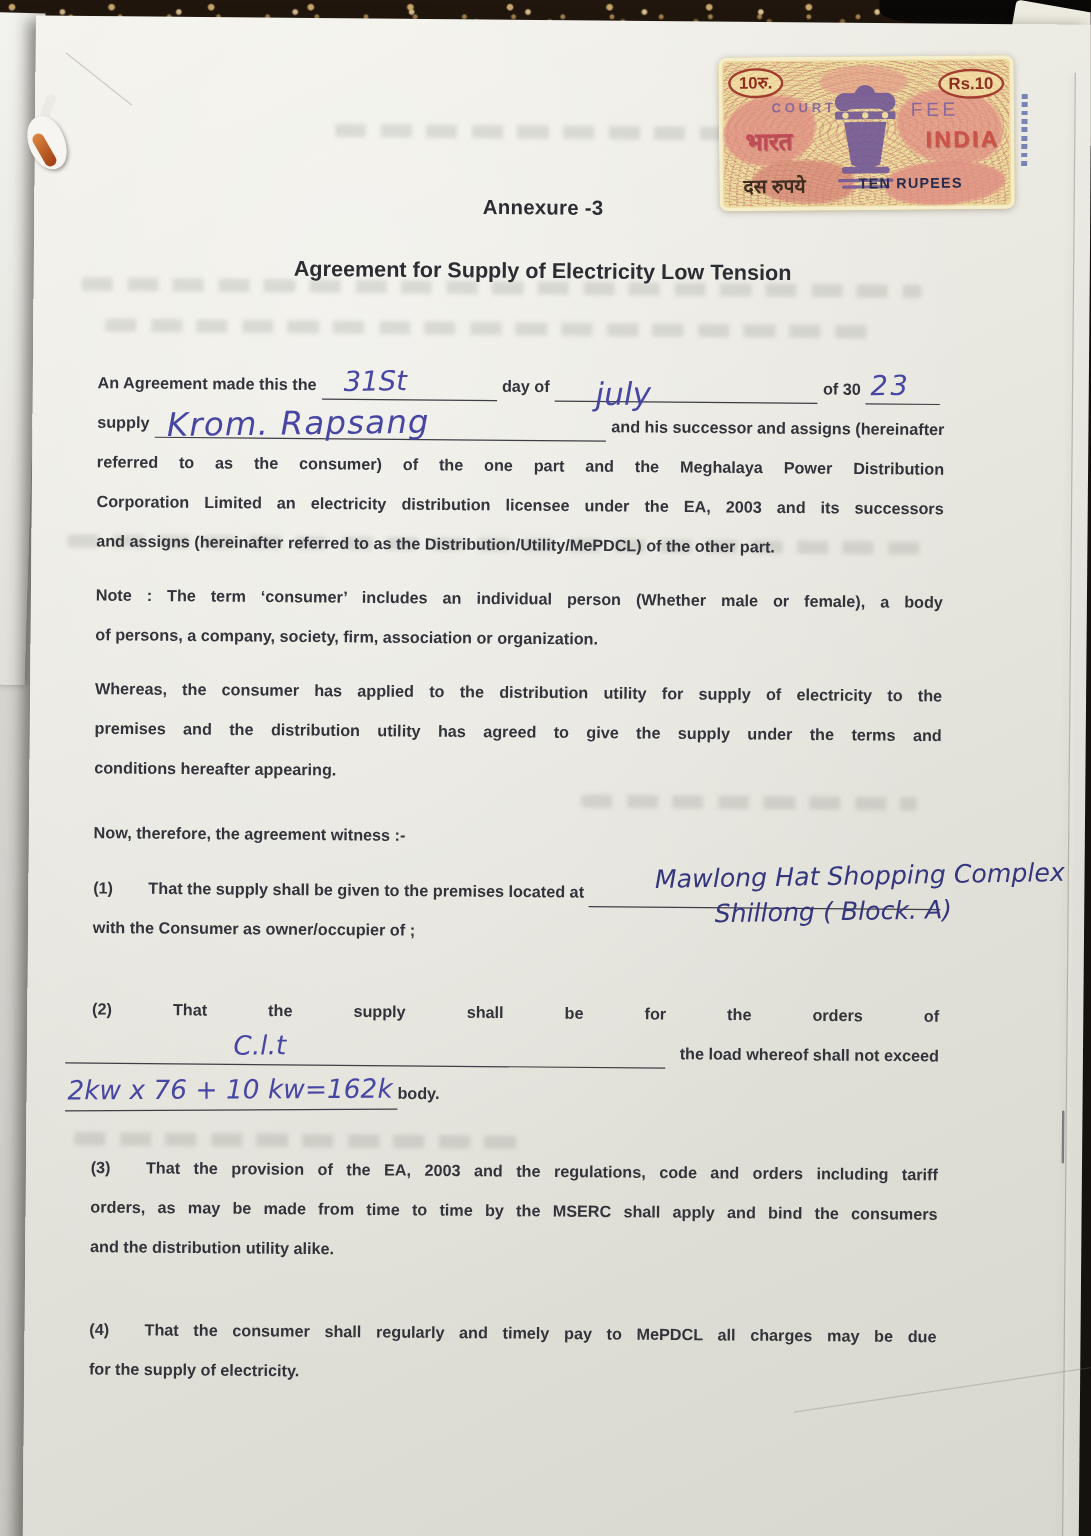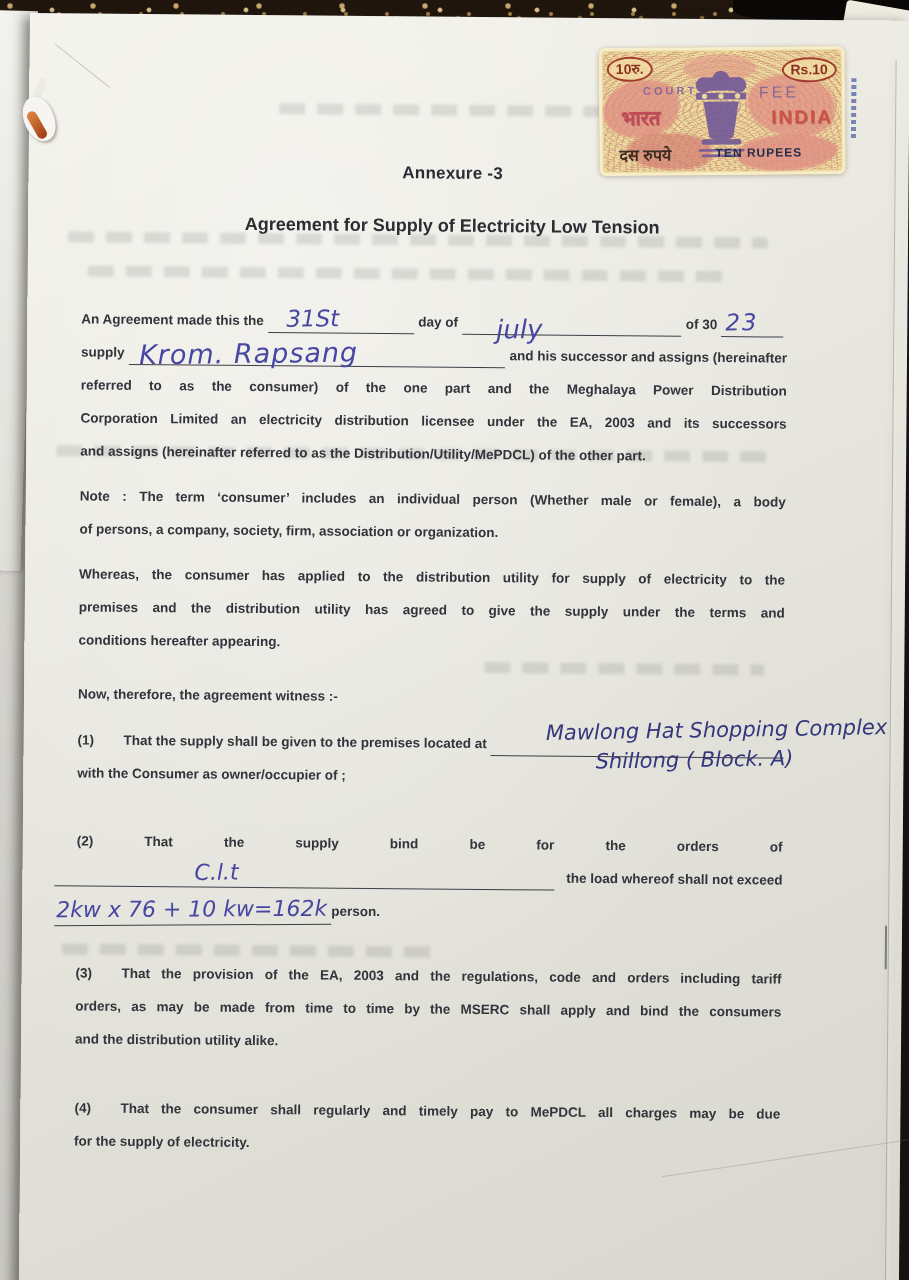--- a/index.html
+++ b/index.html
@@ -237,36 +237,36 @@
         <div class="hw hw-prem1">Mawlong Hat Shopping Complex</div>
         <div class="hw hw-prem2">Shillong ( Block. A)</div>
       </div>
 
       <div class="para p-item2">
         <div class="spread">
           <span>(2)</span>
           <span>That</span>
           <span>the</span>
           <span>supply</span>
-          <span>bind</span>
+          <span>shall</span>
           <span>be</span>
           <span>for</span>
           <span>the</span>
           <span>orders</span>
           <span>of</span>
         </div>
         <div class="fline">
           <span class="blank b-purpose">
             <span class="hw hw-purpose">C.l.t</span>
           </span>
           <span class="pt">the load whereof shall not exceed</span>
         </div>
         <div class="l3">
           <span class="hw hw-load">2kw x 76 + 10 kw=162k</span>
-          <span class="pt watts">person.</span>
+          <span class="pt watts">body.</span>
         </div>
       </div>
 
       <div class="para p-item3">
         <div class="ln jline"><span class="num">(3)</span><span>That the provision of the EA, 2003 and the regulations, code and orders including tariff</span></div>
         <div class="ln jline">orders, as may be made from time to time by the MSERC shall apply and bind the consumers</div>
         <div class="ln">and the distribution utility alike.</div>
       </div>
 
       <div class="para p-item4">

